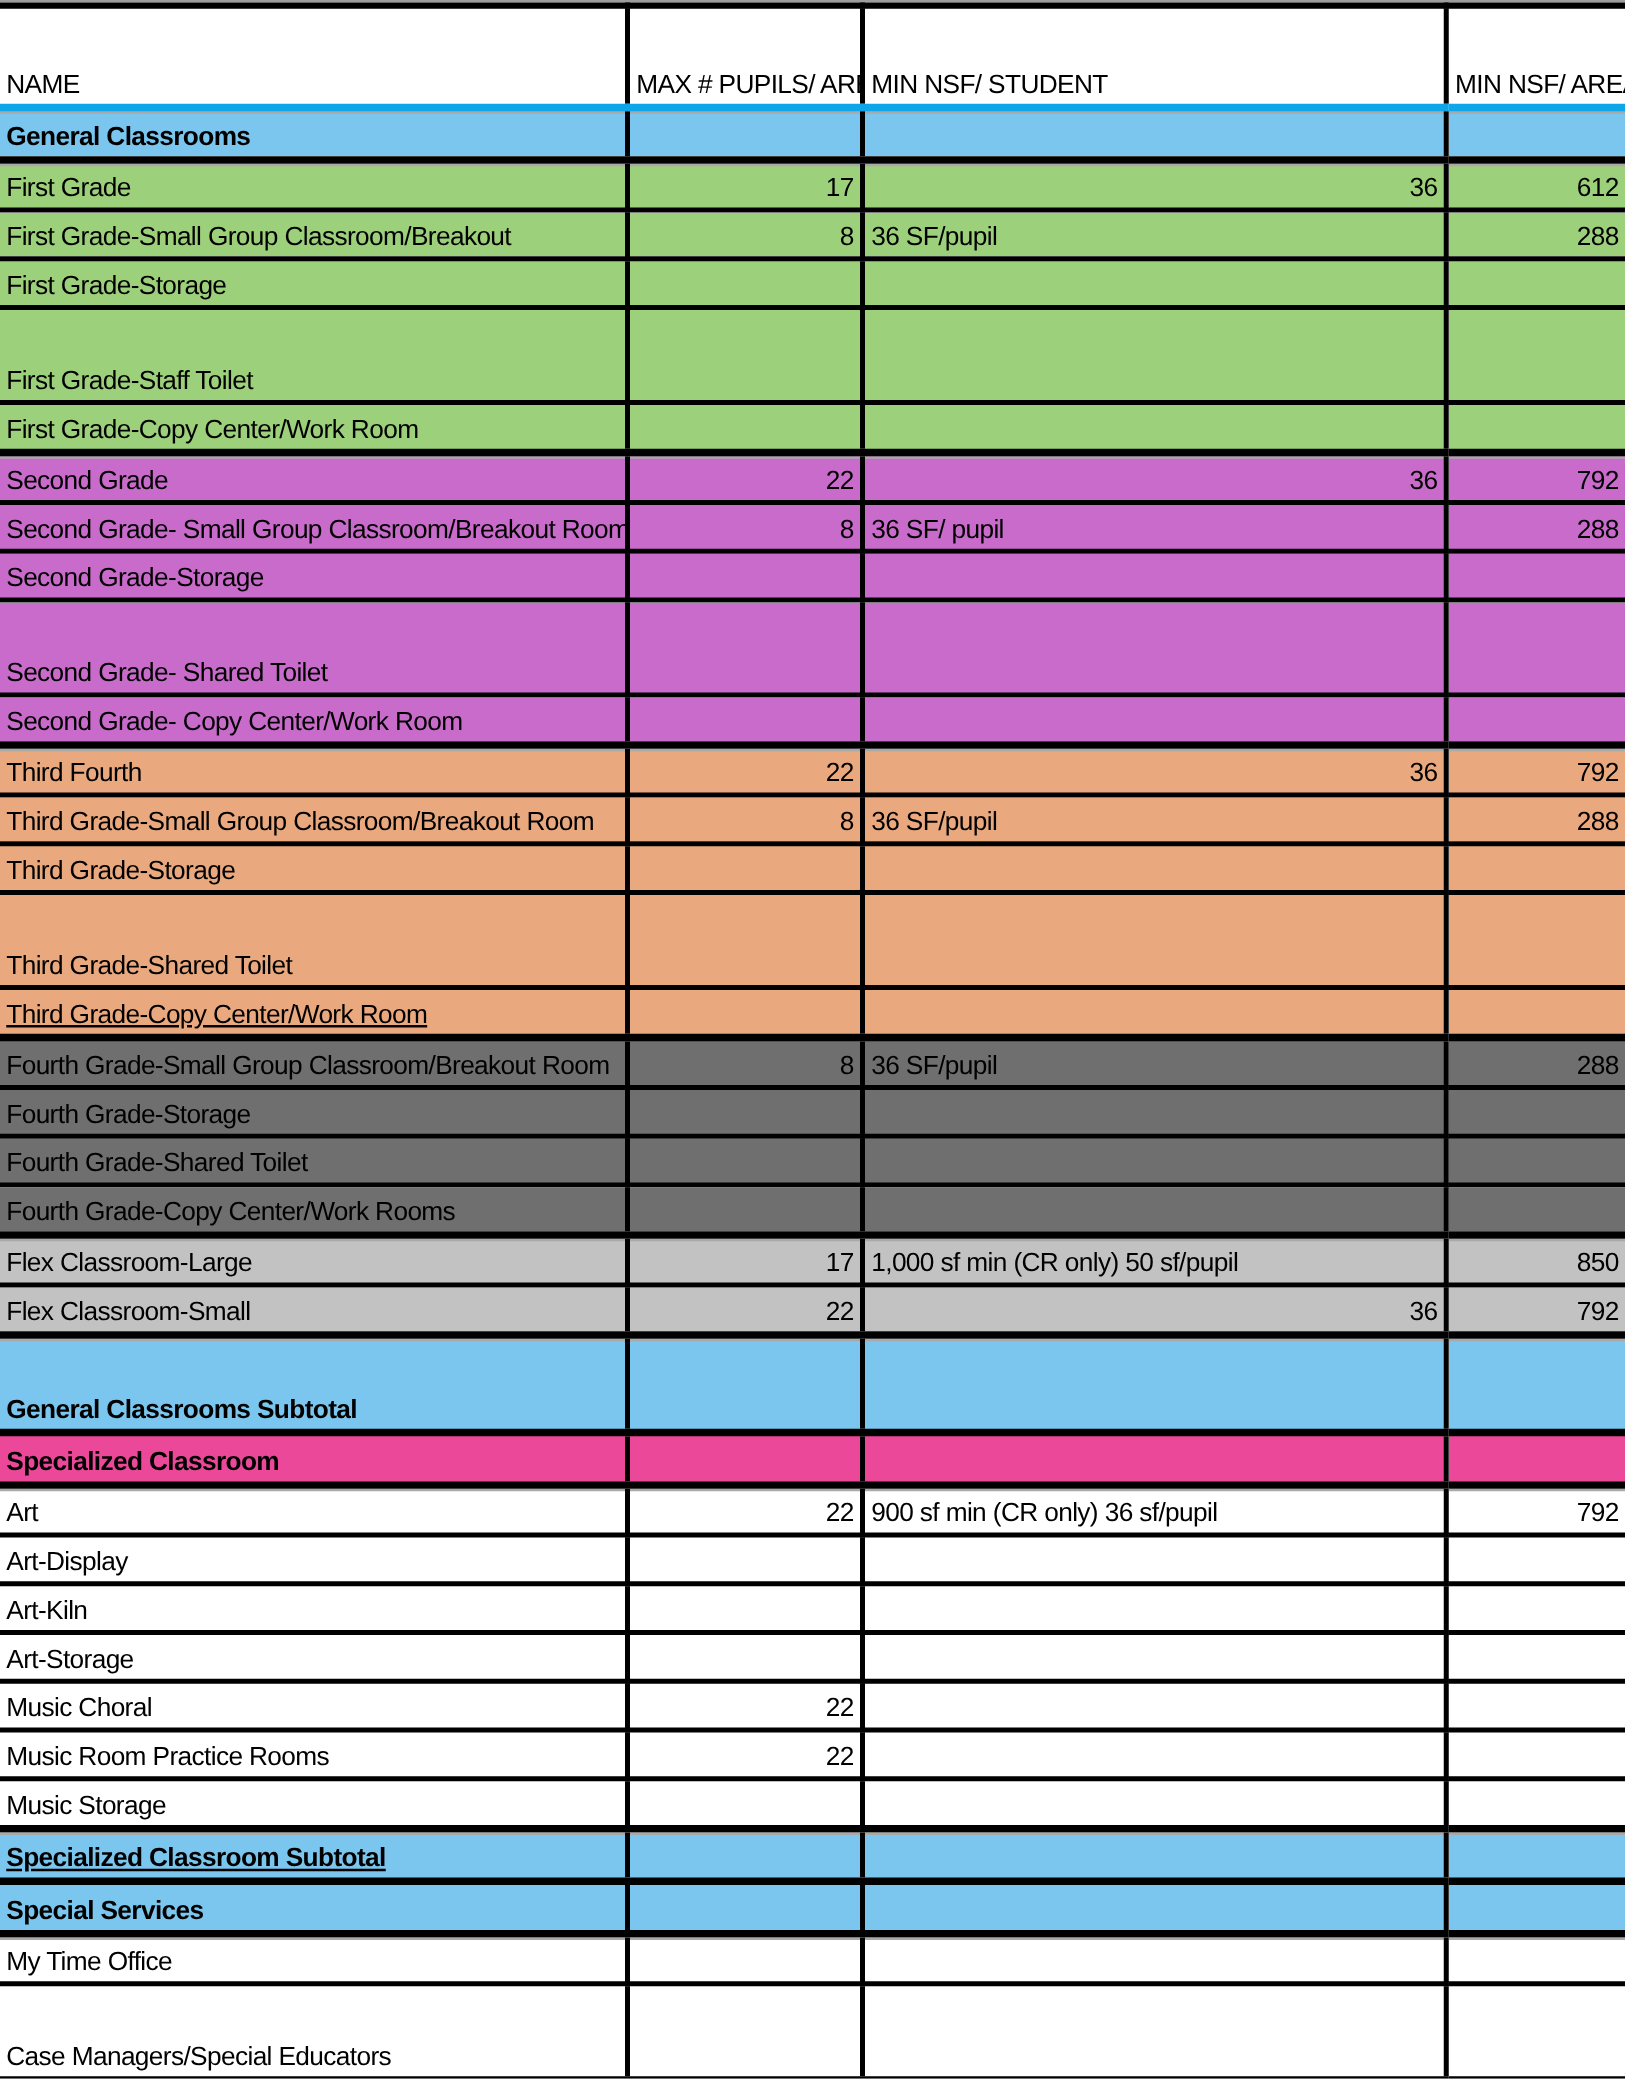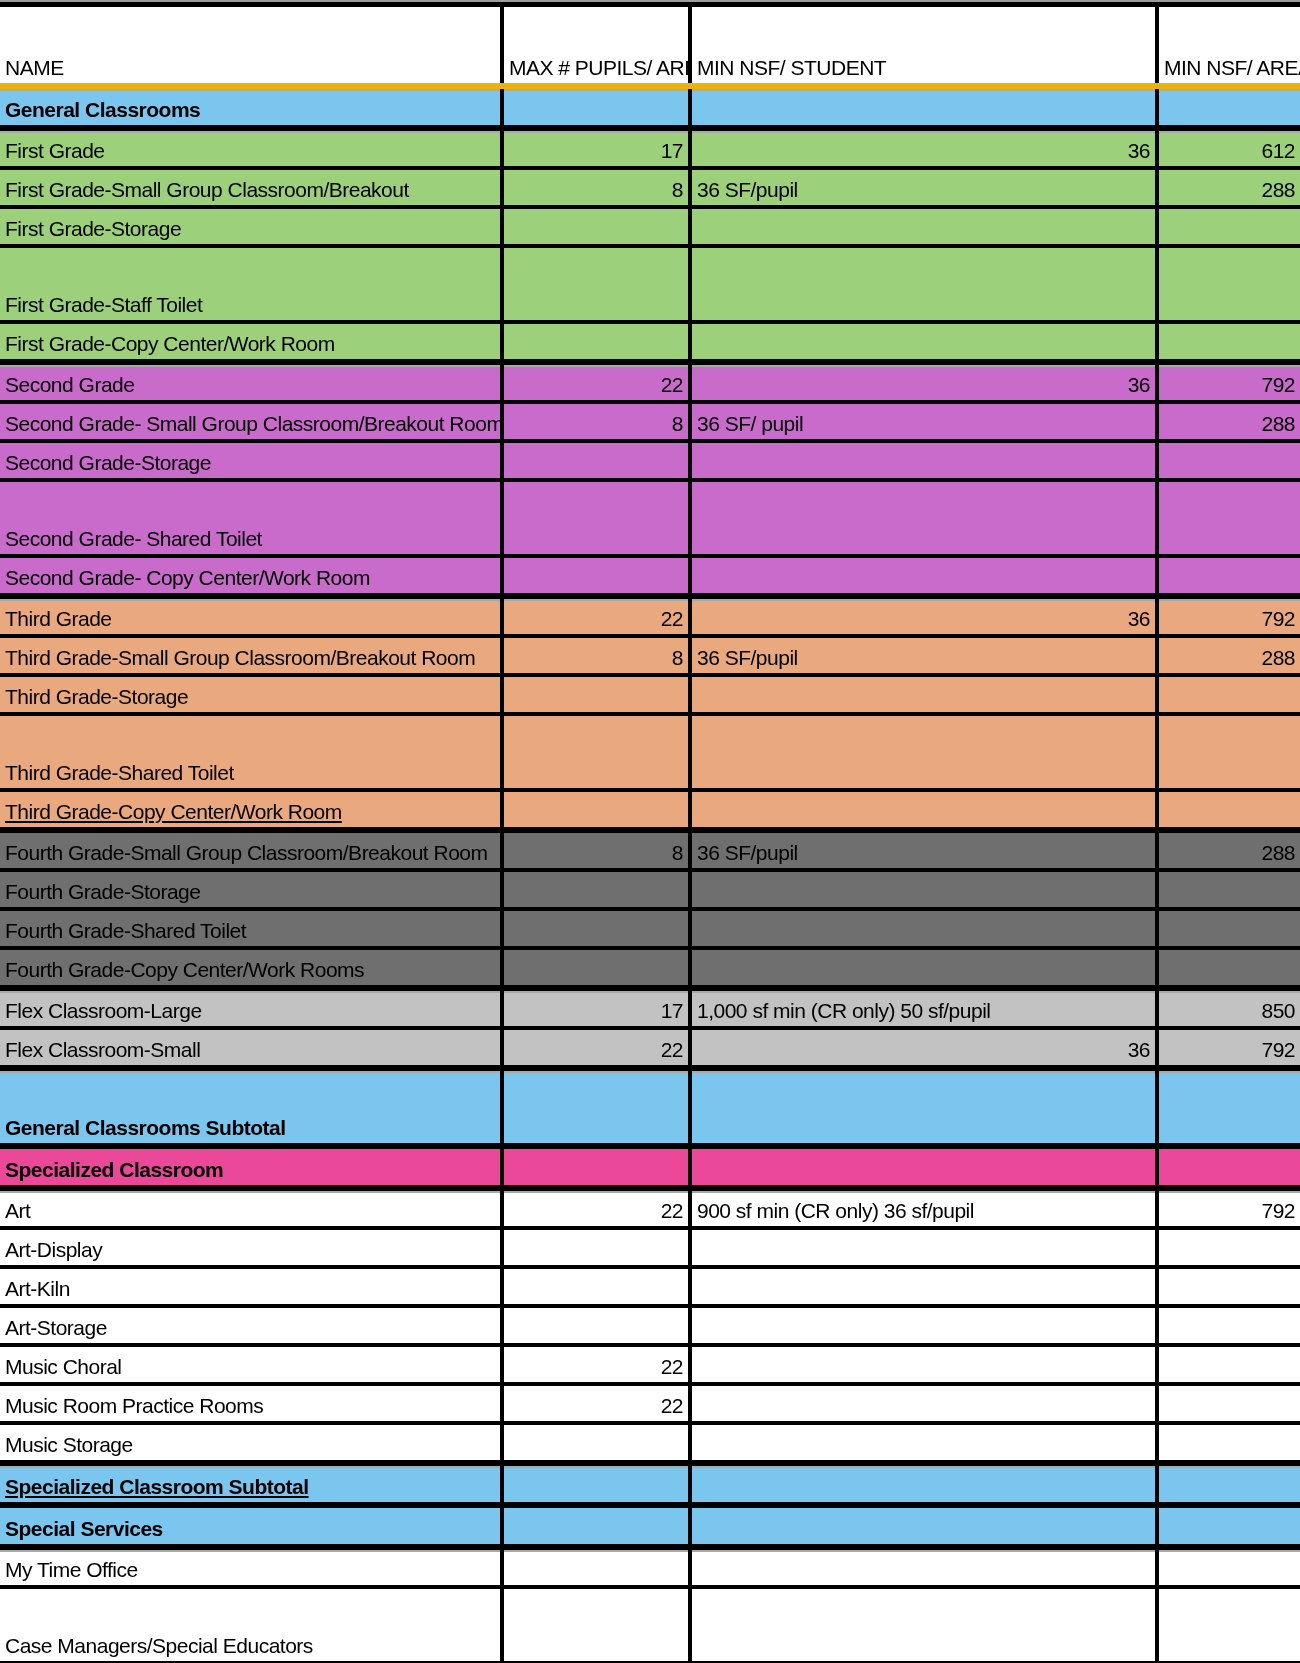--- a/index.html
+++ b/index.html
@@ -35,21 +35,21 @@
     overflow: hidden;
     font-weight: 400;
   }
   th { text-align: left; font-weight: 400; }
   td { text-align: left; }
   
   th:nth-child(-n+3), td:nth-child(-n+3) { border-right: 4px solid #000; }
   
   thead th {
     height: 72px;
-    border-bottom: 6px solid #eab308;
+    border-bottom: 6px solid #0ea5e9;
   }
   
   tbody td { border-bottom: 4px solid #000; height: 31px; }
   tr.tall td { height: 68px; }
   tr.section td { height: 32px; }
   tr.thick td { border-bottom-width: 6px; }
   tr.bold td { font-weight: 700; }
   tr.group-start td { box-shadow: inset 0 2px 0 #a9a9a9; }
   tbody tr:last-child td { border-bottom-width: 5px; }
   
@@ -137,21 +137,21 @@
     <td class="num"></td>
     <td class="num"></td>
   </tr>
         <tr class="thick" style="background: rgb(201, 107, 203);">
     <td>Second Grade- Copy Center/Work Room</td>
     <td class="num"></td>
     <td class="num"></td>
     <td class="num"></td>
   </tr>
         <tr class="group-start" style="background: rgb(233, 168, 126);">
-    <td>Third Grade</td>
+    <td>Third Fourth</td>
     <td class="num">22</td>
     <td class="num">36</td>
     <td class="num">792</td>
   </tr>
         <tr style="background: rgb(233, 168, 126);">
     <td>Third Grade-Small Group Classroom/Breakout Room</td>
     <td class="num">8</td>
     <td class="left">36 SF/pupil</td>
     <td class="num">288</td>
   </tr>

